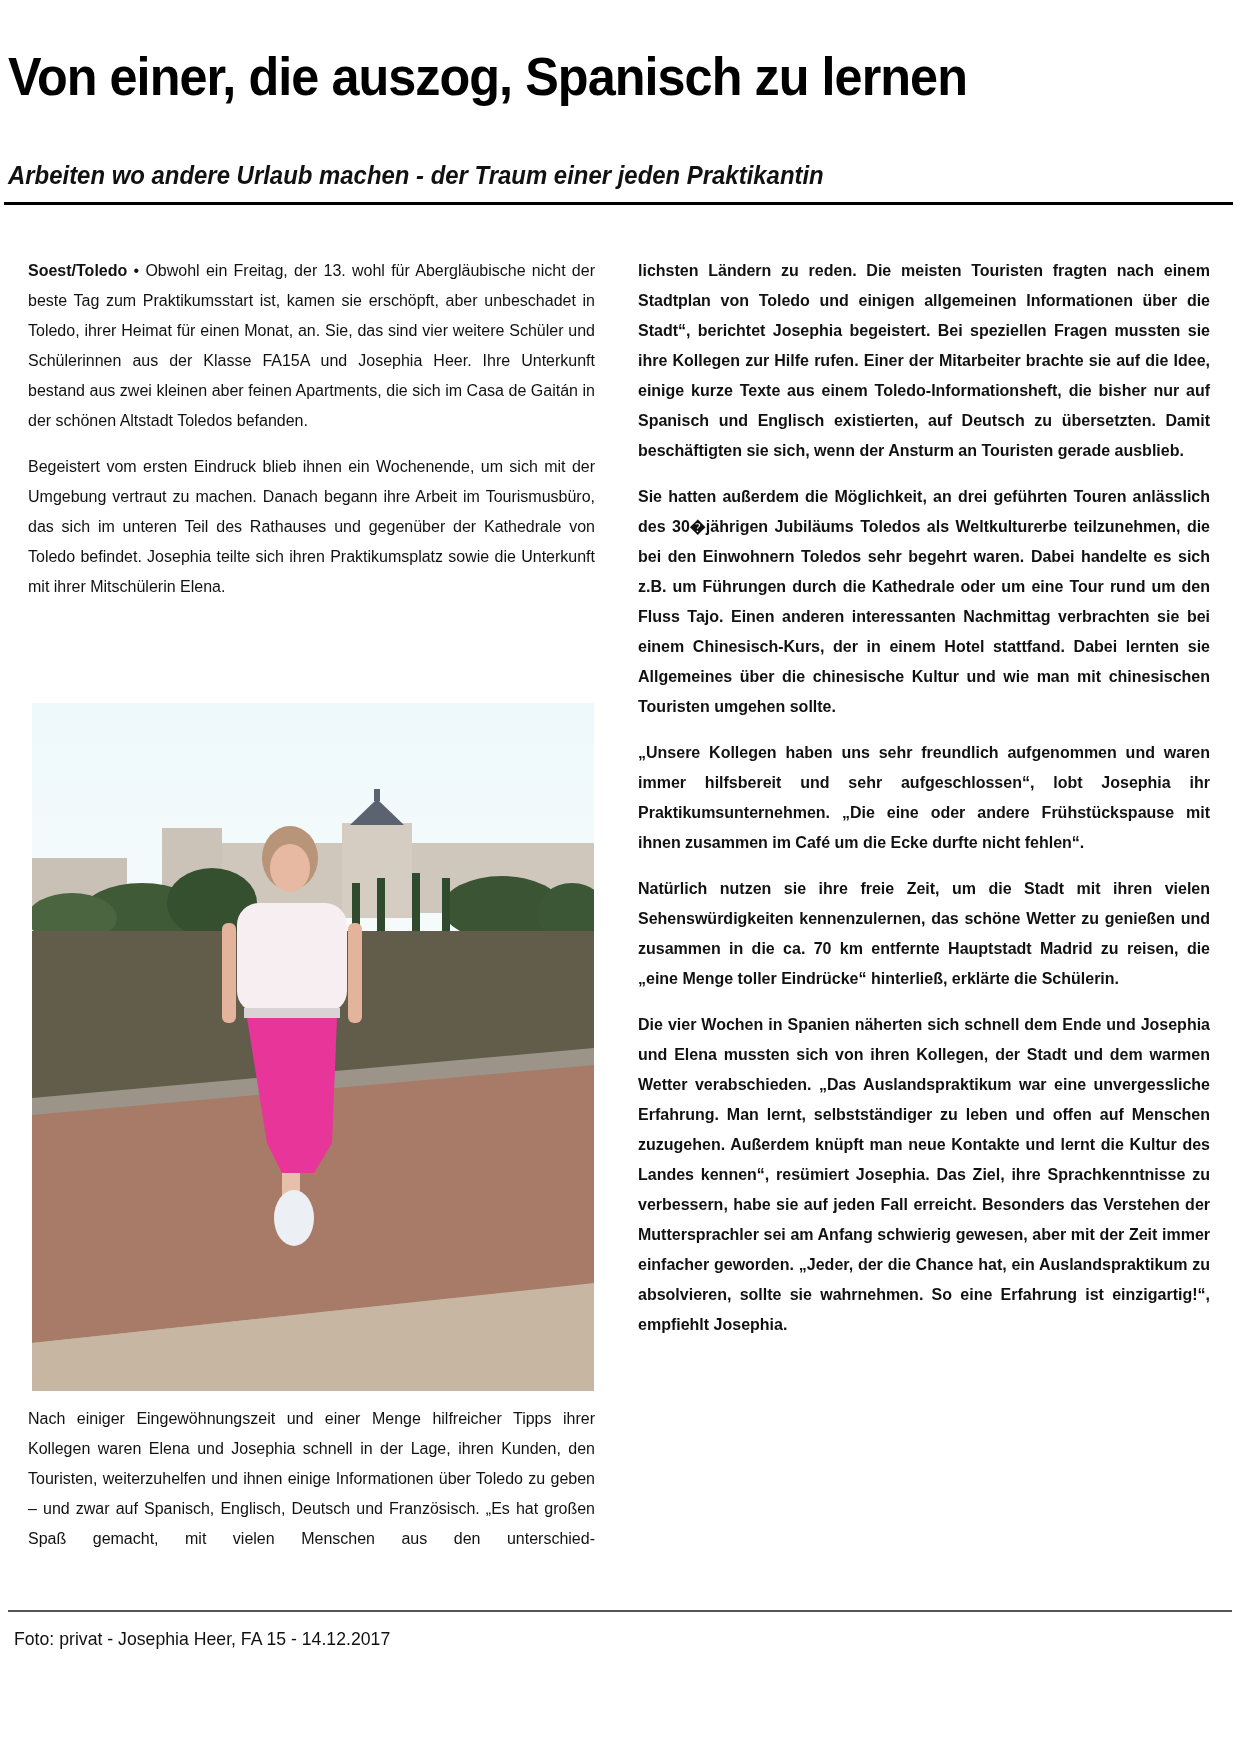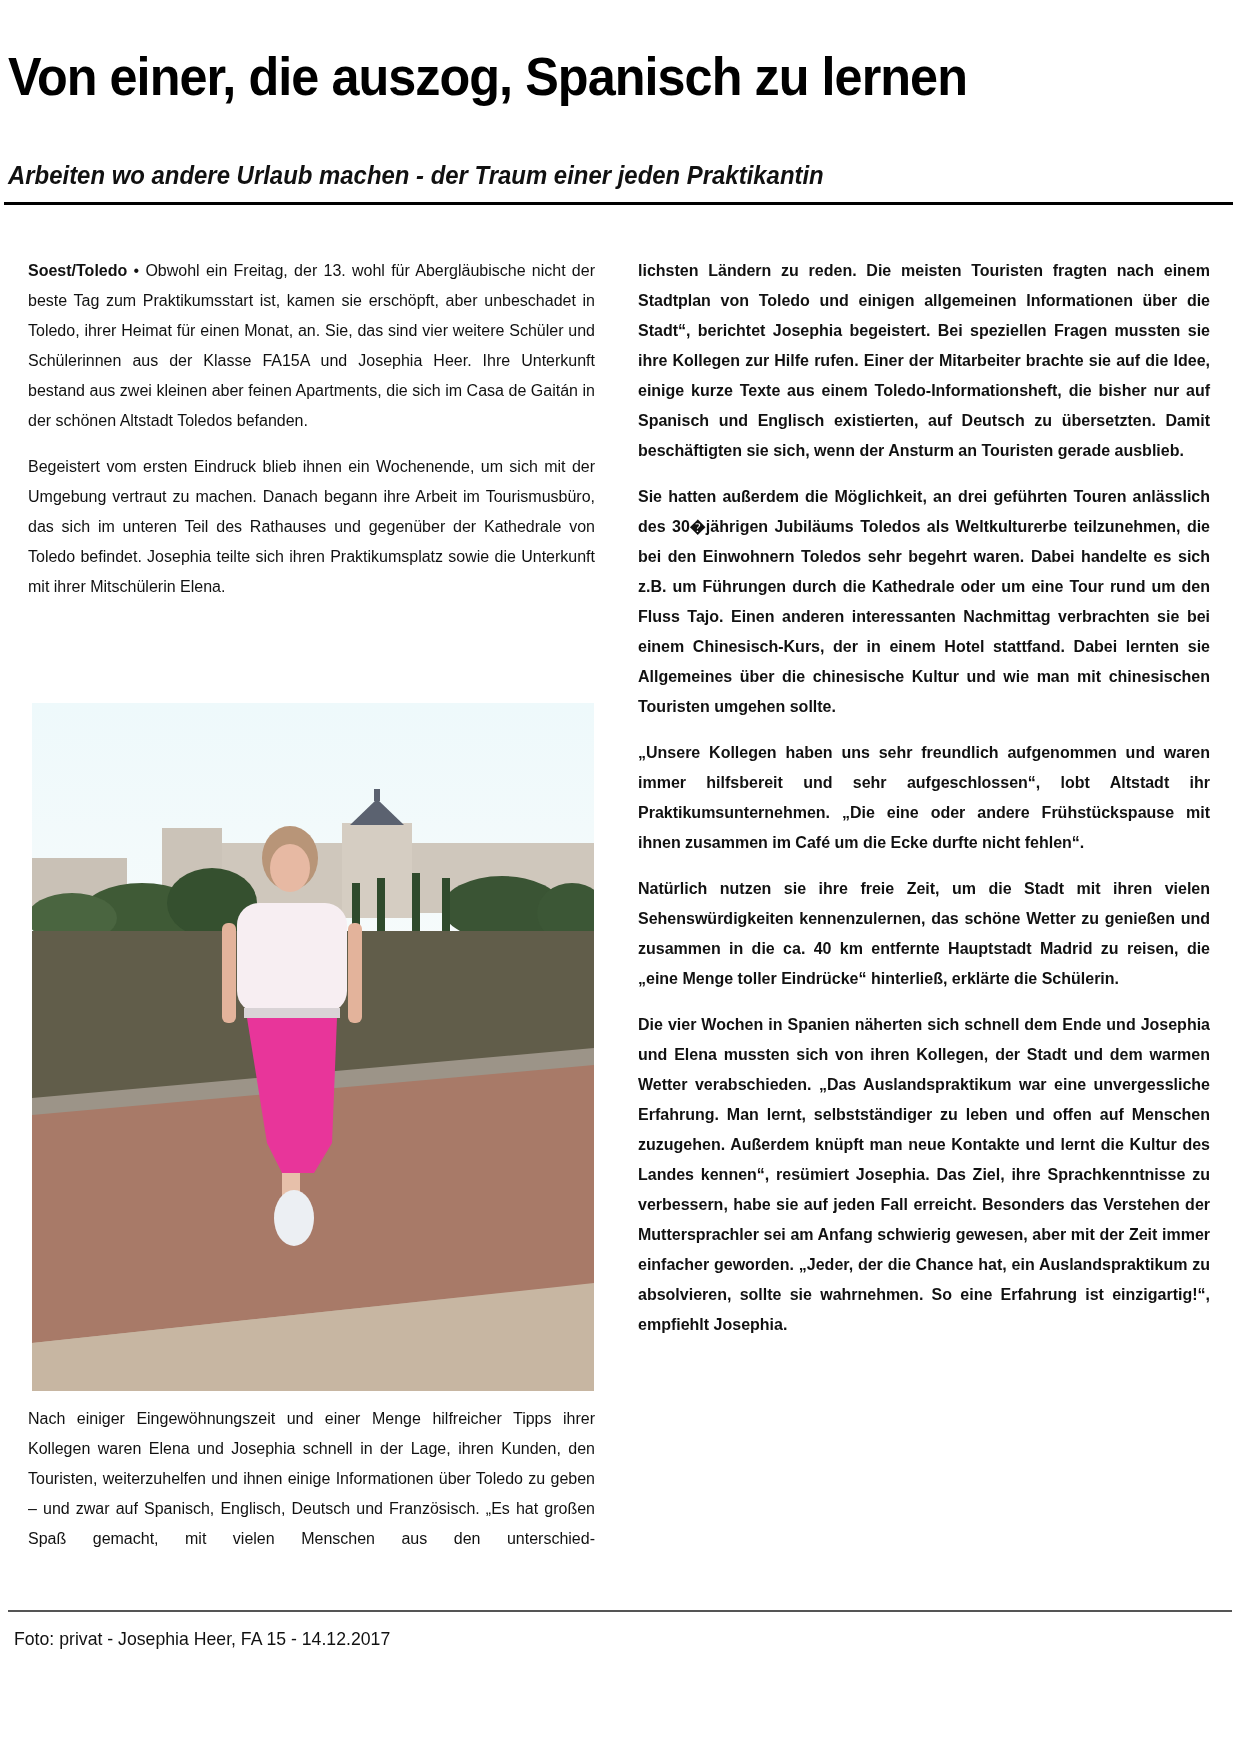--- a/index.html
+++ b/index.html
@@ -86,19 +86,19 @@
   </svg>
 </div>
 
 <div class="col col-left-bottom">
   <p style="text-align: justify; text-align-last: justify;">Nach einiger Eingewöhnungszeit und einer Menge hilfreicher Tipps ihrer Kollegen waren Elena und Josephia schnell in der Lage, ihren Kunden, den Touristen, weiterzuhelfen und ihnen einige Informationen über Toledo zu geben – und zwar auf Spanisch, Englisch, Deutsch und Französisch. „Es hat großen Spaß gemacht, mit vielen Menschen aus den unterschied-</p>
 </div>
 
 <div class="col col-right">
   <p>lichsten Ländern zu reden. Die meisten Touristen fragten nach einem Stadtplan von Toledo und einigen allgemeinen Informationen über die Stadt“, berichtet Josephia begeistert. Bei speziellen Fragen mussten sie ihre Kollegen zur Hilfe ru­fen. Einer der Mitarbeiter brachte sie auf die Idee, einige kur­ze Texte aus einem Toledo-Informationsheft, die bisher nur auf Spanisch und Englisch existierten, auf Deutsch zu über­setzten. Damit beschäftigten sie sich, wenn der Ansturm an Touristen gerade ausblieb.</p>
   <p>Sie hatten außerdem die Möglichkeit, an drei geführten Tou­ren anlässlich des 30�jährigen Jubiläums Toledos als Weltkul­turerbe teilzunehmen, die bei den Einwohnern Toledos sehr begehrt waren. Dabei handelte es sich z.B. um Führungen durch die Kathedrale oder um eine Tour rund um den Fluss Tajo. Einen anderen interessanten Nachmittag verbrachten sie bei einem Chinesisch-Kurs, der in einem Hotel stattfand. Dabei lernten sie Allgemeines über die chinesische Kultur und wie man mit chinesischen Touristen umgehen sollte.</p>
-  <p>„Unsere Kollegen haben uns sehr freundlich aufgenommen und waren immer hilfsbereit und sehr aufgeschlossen“, lobt Altstadt ihr Praktikumsunternehmen. „Die eine oder andere Frühstückspause mit ihnen zusammen im Café um die Ecke durfte nicht fehlen“.</p>
-  <p>Natürlich nutzen sie ihre freie Zeit, um die Stadt mit ihren vie­len Sehenswürdigkeiten kennenzulernen, das schöne Wetter zu genießen und zusammen in die ca. 40 km entfernte Haupt­stadt Madrid zu reisen, die „eine Menge toller Eindrücke“ hin­terließ, erklärte die Schülerin.</p>
+  <p>„Unsere Kollegen haben uns sehr freundlich aufgenommen und waren immer hilfsbereit und sehr aufgeschlossen“, lobt Josephia ihr Praktikumsunternehmen. „Die eine oder andere Frühstückspause mit ihnen zusammen im Café um die Ecke durfte nicht fehlen“.</p>
+  <p>Natürlich nutzen sie ihre freie Zeit, um die Stadt mit ihren vie­len Sehenswürdigkeiten kennenzulernen, das schöne Wetter zu genießen und zusammen in die ca. 70 km entfernte Haupt­stadt Madrid zu reisen, die „eine Menge toller Eindrücke“ hin­terließ, erklärte die Schülerin.</p>
   <p>Die vier Wochen in Spanien näherten sich schnell dem Ende und Josephia und Elena mussten sich von ihren Kollegen, der Stadt und dem warmen Wetter verabschieden. „Das Aus­landspraktikum war eine unvergessliche Erfahrung. Man lernt, selbstständiger zu leben und offen auf Menschen zuzugehen. Außerdem knüpft man neue Kontakte und lernt die Kultur des Landes kennen“, resümiert Josephia. Das Ziel, ihre Sprach­kenntnisse zu verbessern, habe sie auf jeden Fall erreicht. Be­sonders das Verstehen der Muttersprachler sei am Anfang schwierig gewesen, aber mit der Zeit immer einfacher gewor­den. „Jeder, der die Chance hat, ein Auslandspraktikum zu absolvieren, sollte sie wahrnehmen. So eine Erfahrung ist ein­zigartig!“, empfiehlt Josephia.</p>
 </div>
 
 <div class="rule-bottom"></div>
 <div class="caption">Foto: privat - Josephia Heer, FA 15 - 14.12.2017</div>
 
 </body></html>

